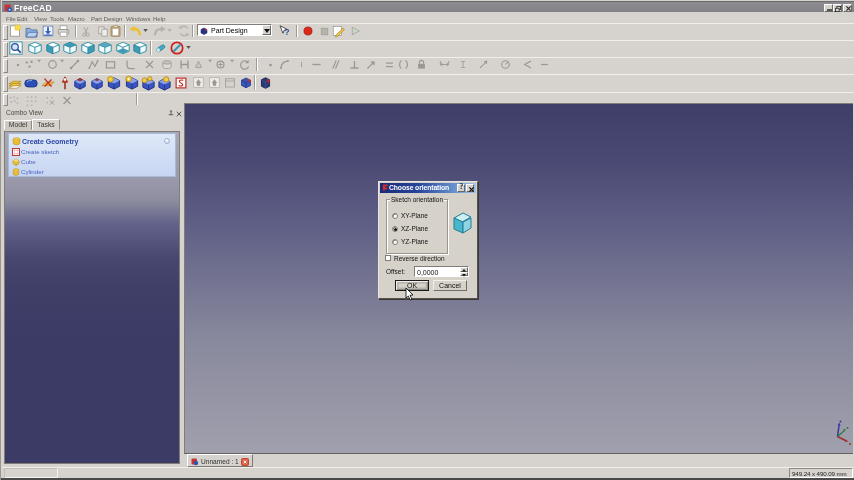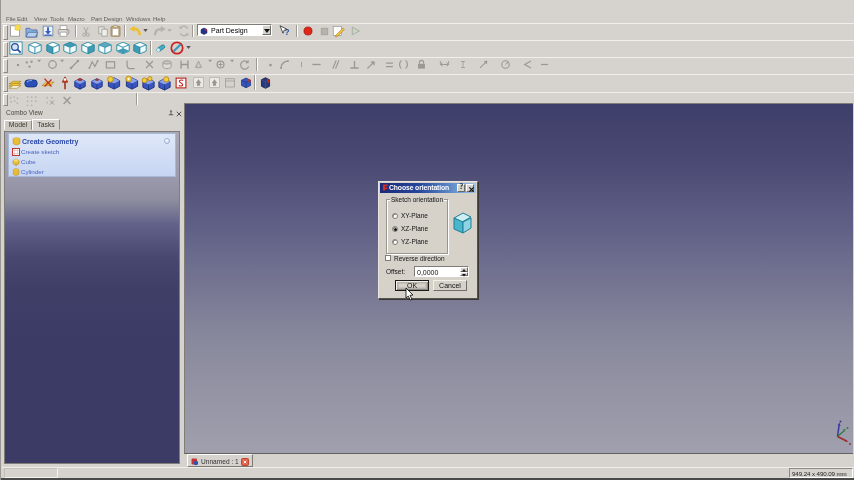--- a/index.html
+++ b/index.html
@@ -49,20 +49,44 @@
   .radio{position:absolute;left:5px;width:6px;height:6px;border-radius:50%;background:#fff;border:1px solid #807d78;box-shadow:inset 0.5px 0.5px 0 #555;box-sizing:border-box;}
   .rlbl{position:absolute;left:14px;font-size:6.5px;color:#111;}
   #chk{position:absolute;left:6px;top:73px;width:6px;height:6px;background:#fff;border:1px solid #807d78;box-sizing:border-box;}
   .dtxt{font-size:6.5px;color:#111;position:absolute;}
   #spin{position:absolute;left:35px;top:84px;width:55px;height:11px;background:#fff;border:1px solid;border-color:#807d78 #fff #fff #807d78;box-sizing:border-box;}
   .pbtn{position:absolute;top:98px;height:11px;background:#d6d2ca;border:1px solid;border-color:#f2efea #6f6d68 #6f6d68 #f2efea;font-size:7px;color:#111;text-align:center;line-height:9px;box-sizing:border-box;}
 </style>
 </head>
 <body>
 <div id="win">
+  <div id="titlebar">
+    <svg class="abs" style="left:2px;top:1.5px" width="9" height="9" viewBox="0 0 16 16">
+        <rect x="1" y="1" width="11" height="12" rx="2" fill="#c83232"></rect>
+        <circle cx="10" cy="10" r="4.4" fill="#2a56b0"></circle>
+        <circle cx="10" cy="10" r="1.6" fill="#dfe8f8"></circle>
+      </svg>
+    <span class="txt">FreeCAD</span>
+    <div class="winbtn" style="right:21px;">
+        <svg style="left:1.5px;top:4.5px" width="5" height="2" viewBox="0 0 5 2">
+          <path d="M0 1h5" stroke="#222" stroke-width="1.4"></path>
+        </svg>
+      </div>
+    <div class="winbtn" style="right:12px;">
+        <svg style="left:1px;top:1px" width="6" height="6" viewBox="0 0 8 8">
+          <rect x="2.5" y="0.5" width="5" height="4" fill="none" stroke="#222"></rect>
+          <rect x="0.5" y="3" width="5" height="4.5" fill="#d6d3ce" stroke="#222"></rect>
+        </svg>
+      </div>
+    <div class="winbtn" style="right:2px;">
+        <svg style="left:1.5px;top:1.5px" width="5" height="5" viewBox="0 0 6 6">
+          <path d="M0.5 0.5l5 5M5.5 0.5l-5 5" stroke="#222" stroke-width="1.3"></path>
+        </svg>
+      </div>
+  </div>
   <div id="menubar">
     <span style="left:4px;">File</span>
       <span style="left:15px;">Edit</span>
       <span style="left:32px;">View</span>
       <span style="left:48px;">Tools</span>
       <span style="left:66px;">Macro</span>
       <span style="left:89px;">Part Design</span>
       <span style="left:124px;">Windows</span>
       <span style="left:151px;">Help</span>
   </div>

